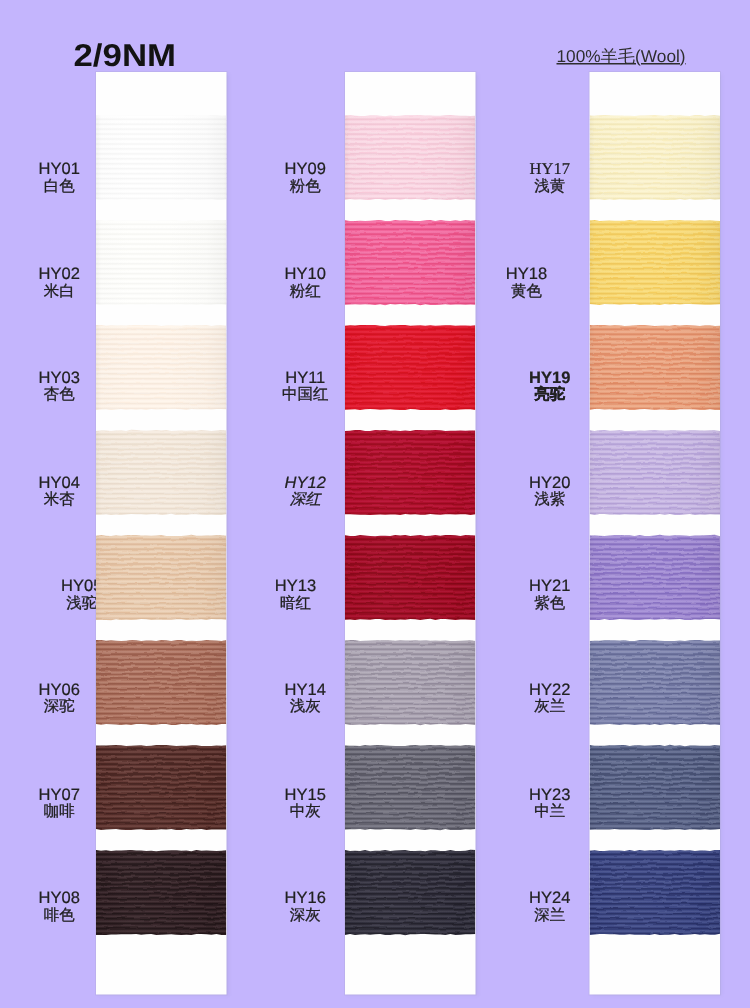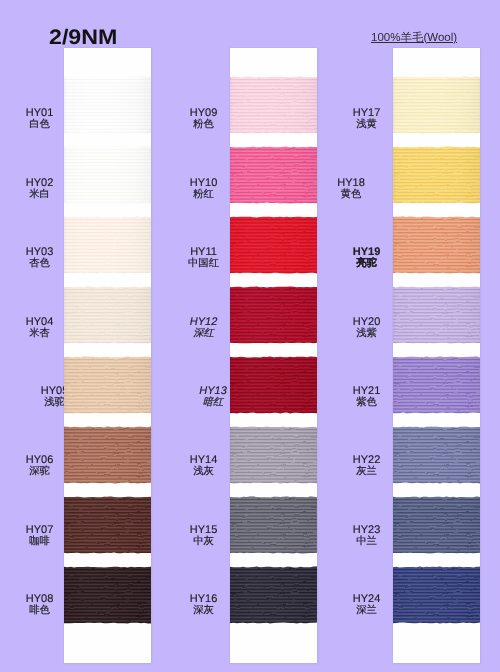--- a/index.html
+++ b/index.html
@@ -167,21 +167,21 @@
         <span class="cn">粉红</span>
       </div>
       <div class="label" style="left: 163.5px; width: 80px; top: 247.1px;">
         <span class="code">HY11</span>
         <span class="cn">中国红</span>
       </div>
       <div class="label" style="left: 163.5px; width: 80px; top: 316.5px; font-style: italic;">
         <span class="code">HY12</span>
         <span class="cn">深红</span>
       </div>
-      <div class="label" style="left: 173px; width: 80px; top: 385.9px; font-style: italic;">
+      <div class="label" style="left: 157px; width: 80px; top: 385.9px;">
         <span class="code">HY13</span>
         <span class="cn">暗红</span>
       </div>
       <div class="label" style="left: 163.5px; width: 80px; top: 455.3px;">
         <span class="code">HY14</span>
         <span class="cn">浅灰</span>
       </div>
       <div class="label" style="left: 163.5px; width: 80px; top: 524.7px;">
         <span class="code">HY15</span>
         <span class="cn">中灰</span>
@@ -233,21 +233,21 @@
           <div class="threads2"></div>
           <div class="sheen"></div>
         </div>
         <div class="swatch" style="top: 518px; height: 58px; clip-path: polygon(0% 1.099%, 3.85% 2.261%, 7.69% 2.043%, 11.54% 2.256%, 15.38% 1.083%, 19.23% 2.456%, 23.08% 2.086%, 26.92% 1.909%, 30.77% 1.03%, 34.62% 2.365%, 38.46% 1.707%, 42.31% 1.381%, 46.15% 1.089%, 50% 2.228%, 53.85% 2.198%, 57.69% 1.931%, 61.54% 2.454%, 65.38% 1.421%, 69.23% 1.317%, 73.08% 2.399%, 76.92% 2.441%, 80.77% 1.275%, 84.62% 2.218%, 88.46% 2.16%, 92.31% 2.084%, 96.15% 0.997%, 100% 1.031%, 100% 97.593%, 96.15% 97.867%, 92.31% 97.863%, 88.46% 98.661%, 84.62% 98.804%, 80.77% 97.764%, 76.92% 98.96%, 73.08% 98.261%, 69.23% 98.325%, 65.38% 98.052%, 61.54% 97.589%, 57.69% 97.708%, 53.85% 97.919%, 50% 98.132%, 46.15% 99.005%, 42.31% 97.924%, 38.46% 98.089%, 34.62% 98.791%, 30.77% 98.757%, 26.92% 97.753%, 23.08% 98.071%, 19.23% 98.499%, 15.38% 98.029%, 11.54% 98.327%, 7.69% 98.876%, 3.85% 97.658%, 0% 98.796%);">
           <div class="base" style="background: rgb(53, 51, 65);"></div>
           <div class="threads"></div>
           <div class="threads2"></div>
           <div class="sheen"></div>
         </div>
       </div>
-      <div class="label" style="left: 326.5px; width: 80px; top: 108.3px;">
+      <div class="label" style="left: 326.5px; width: 80px; top: 108.3px; font-family: Liberation Serif, serif;">
         <span class="code">HY17</span>
         <span class="cn">浅黄</span>
       </div>
       <div class="label" style="left: 311px; width: 80px; top: 177.7px; text-align: center;">
         <span class="code">HY18</span>
         <span class="cn">黄色</span>
       </div>
       <div class="label" style="left: 326.5px; width: 80px; top: 247.1px; font-weight: bold;">
         <span class="code">HY19</span>
         <span class="cn">亮驼</span>

